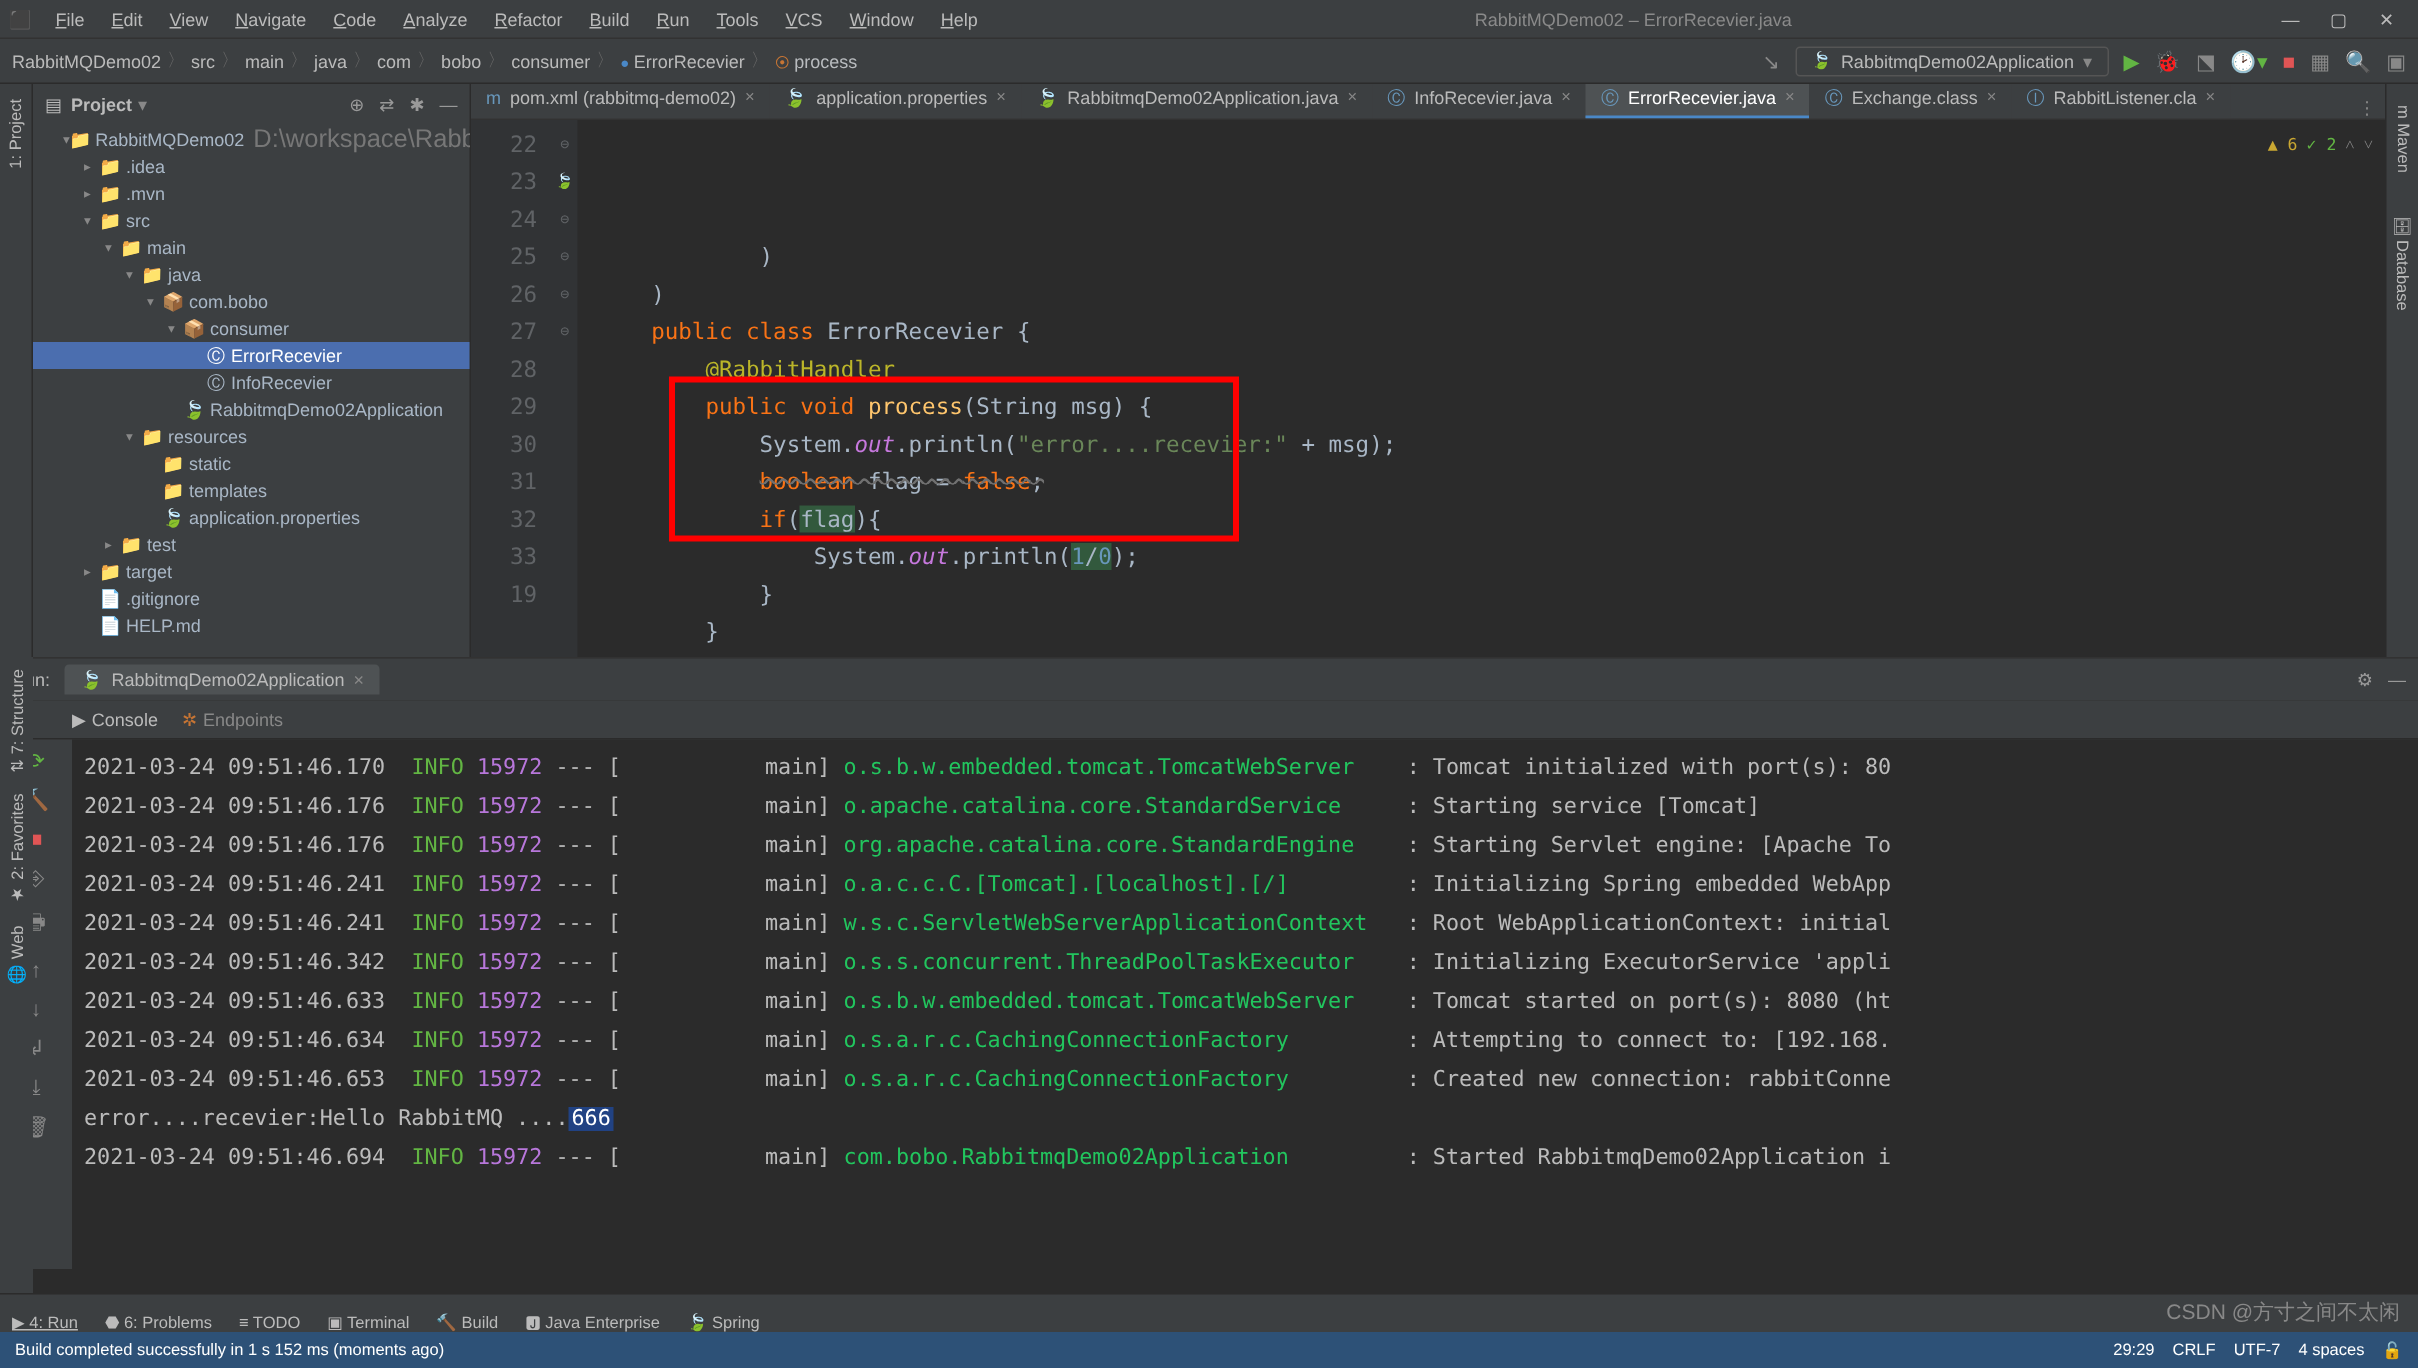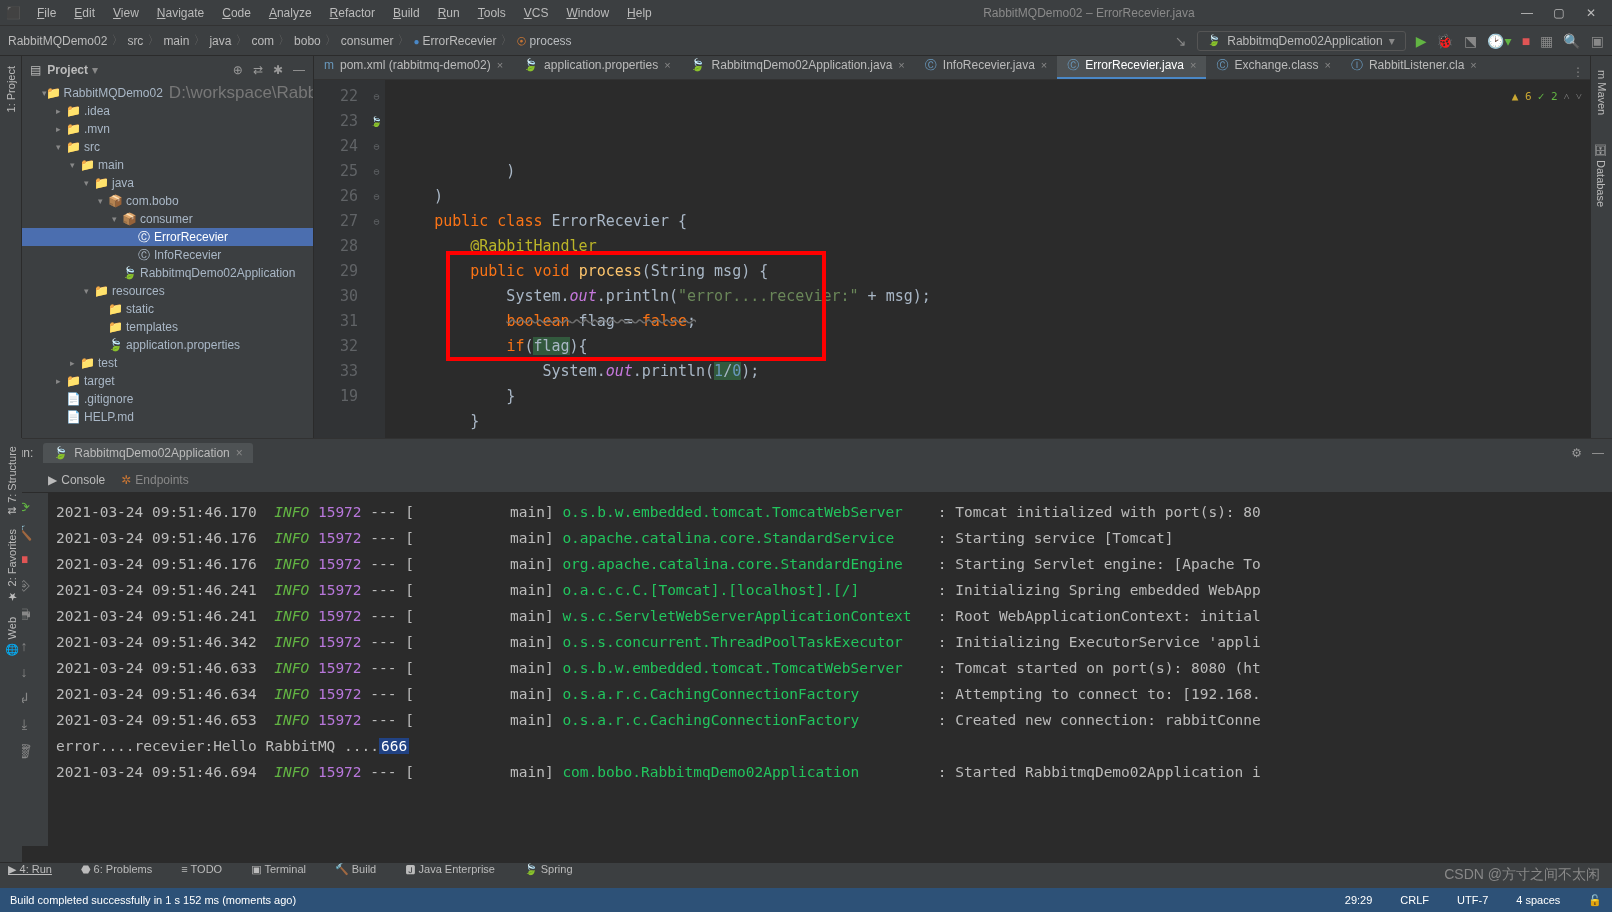--- a/index.html
+++ b/index.html
@@ -61,29 +61,29 @@
 .run-header { height:28px; background:#3c3f41; display:flex; align-items:center; padding:0 8px; color:#bbbbbb; }
 .run-header .tabname { background:#4e5254; padding:3px 10px; border-radius:3px 3px 0 0; display:flex; align-items:center; gap:6px; }
 .run-header .tools { margin-left:auto; display:flex; gap:10px; color:#999; }
 .run-subtabs { height:26px; background:#3c3f41; display:flex; align-items:center; padding-left:48px; border-bottom:1px solid #2b2b2b; gap:16px; color:#bbbbbb; }
 .run-subtabs span { cursor:pointer; display:flex; align-items:center; gap:4px;}
 .run-body { display:flex; height:calc(100% - 54px); }
 .run-toolbar { width:48px; background:#3c3f41; display:flex; flex-direction:column; align-items:center; padding-top:6px; gap:10px; color:#aaa; }
 .run-toolbar span { cursor:pointer; font-size:14px; }
 .console { flex:1; font-family:Consolas,monospace; font-size:14.5px; padding:6px 8px; line-height:26px; overflow:hidden; white-space:pre; color:#bbbbbb; }
 .console .ts { color:#bbbbbb; }
-.console .info { color:#62b543;font-style:italic; }
+.console .info { color:#62b543; }
 .console .pid { color:#b877db; }
 .console .logger { color:#22c55e; }
 .console .msg { color:#bbbbbb; }
 .console .selrow { background:#214283; color:#fff; padding:0 2px; }
-.bottom-tabs { position:absolute; bottom:24px; left:0; right:0; height:26px; background:#3c3f41; display:flex; align-items:flex-start; padding:0 8px; gap:29px; color:#bbbbbb; font-size:11px; border-top:1px solid #2b2b2b; }
+.bottom-tabs { position:absolute; bottom:24px; left:0; right:0; height:26px; background:#3c3f41; display:flex; align-items:flex-end; padding:0 8px; gap:18px; color:#bbbbbb; font-size:11px; border-top:1px solid #2b2b2b; }
 .bottom-tabs span { cursor:pointer; display:flex; align-items:center; gap:4px; }
 .statusbar { position:absolute; bottom:0; left:0; right:0; height:24px; background:#2d5177; display:flex; align-items:center; padding:0 10px; color:#fff; font-size:11px; }
-.statusbar .right { margin-left:auto; display:flex; gap:28px;justify-content:flex-end; }
+.statusbar .right { margin-left:auto; display:flex; gap:12px;justify-content:flex-end; }
 .watermark { position:absolute; bottom:28px; right:12px; color:#888; font-size:14px; pointer-events:none; }
 .path-hint { color:#777; font-size:17px;}
 </style>
 </head>
 <body>
 
 <div class="titlebar">
   <span style="margin-right:8px;">⬛</span>
   <div class="menus" id="menus">
       <span><u>F</u>ile</span>

